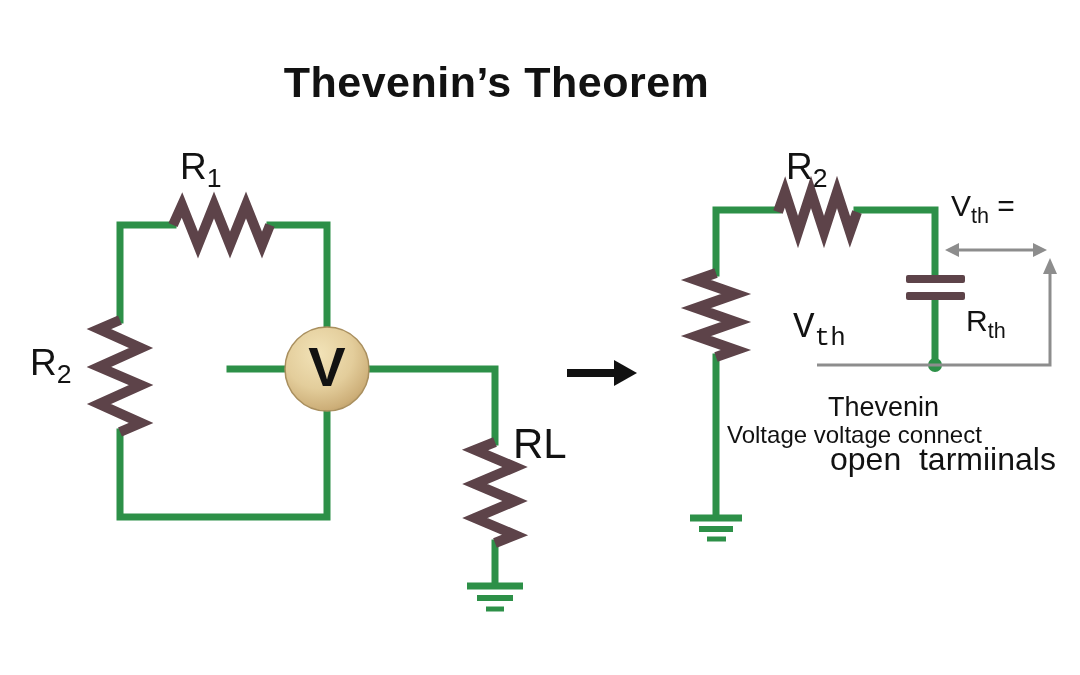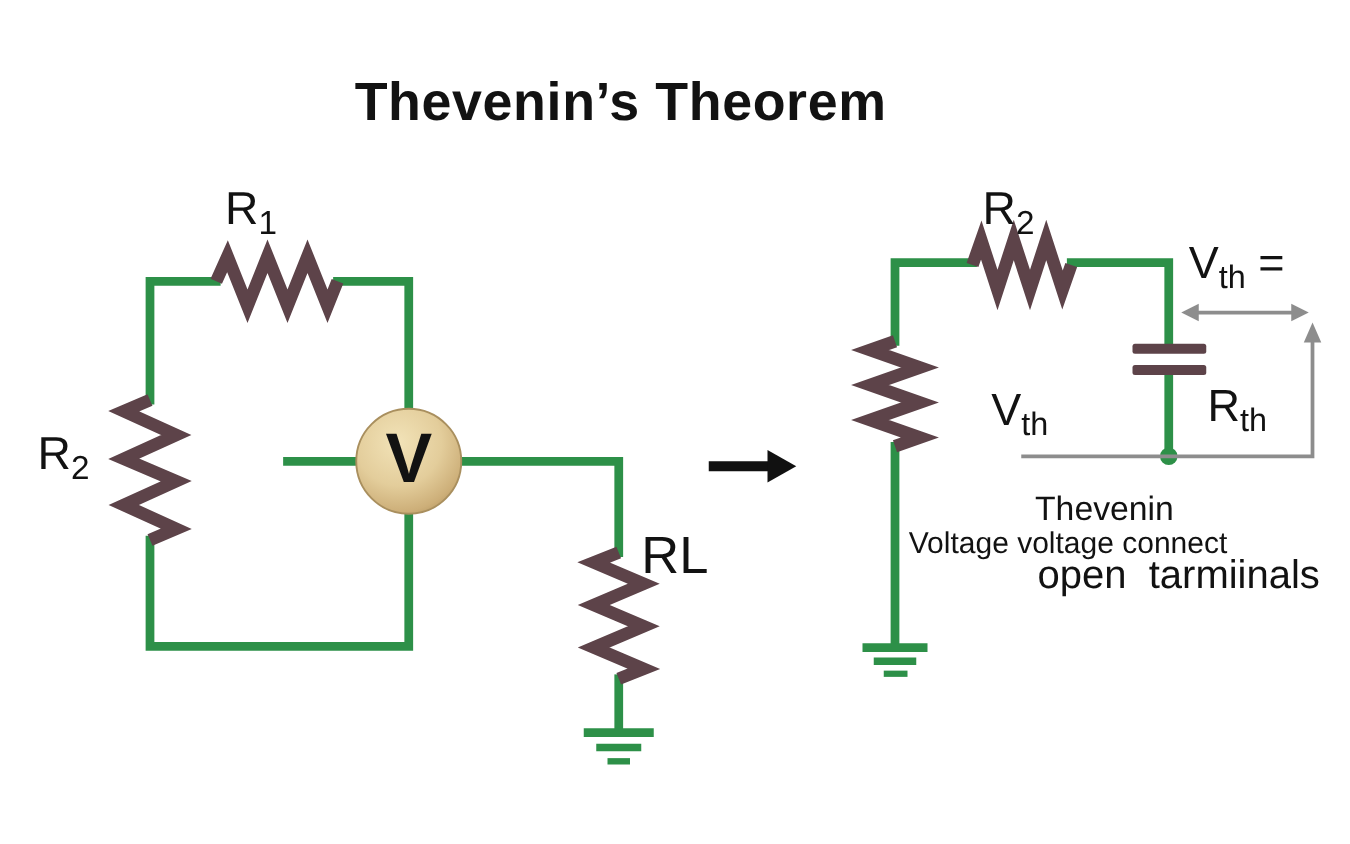--- a/index.html
+++ b/index.html
@@ -12,21 +12,21 @@
     left:0;top:58px;width:993px;text-align:center;
     font-size:43px;font-weight:bold;letter-spacing:0.5px;
   }
   .rlabel{font-size:37px;}
   .rlabel sub{font-size:0.72em;line-height:1;}
   .meter-v{
     left:327px;top:369px;transform:translate(-50%,-54%);
     font-size:56px;font-weight:bold;
   }
   .rl-label{font-size:42px;}
-  .mlabel{font-size:36px;}
+  .mlabel{font-size:30px;}
   .mlabel sub{font-size:0.72em;line-height:1;}
   .cap1{left:828px;top:392px;font-size:27px;}
   .cap2{left:727px;top:421px;font-size:24px;}
   .cap3{left:830px;top:441px;font-size:32px;}
   svg{position:absolute;left:0;top:0;}
 </style>
 </head>
 <body>
 
 <svg width="1080" height="675" viewBox="0 0 1080 675">
@@ -120,19 +120,19 @@
 <div class="abs rlabel" style="left:30px;top:342px;"><span>R</span><sub>2</sub></div>
 
 <div class="abs meter-v">V</div>
 
 <div class="abs rl-label" style="left:513px;top:420px;">RL</div>
 
 <div class="abs rlabel" style="left:786px;top:146px;"><span>R</span><sub>2</sub></div>
 
 <div class="abs mlabel" style="left:951px;top:189px;"><span>V</span><sub>th</sub><span> =</span></div>
 
-<div class="abs mlabel" style="left:793px;top:307px;font-size:36px;"><span>V</span><sub>th</sub></div>
+<div class="abs mlabel" style="left:793px;top:307px;font-size:36px;font-family:Liberation Mono, monospace;"><span>V</span><sub>th</sub></div>
 
 <div class="abs mlabel" style="left:966px;top:304px;"><span>R</span><sub>th</sub></div>
 
 <div class="abs cap1">Thevenin</div>
 <div class="abs cap2">Voltage voltage connect</div>
 <div class="abs cap3">open  tarmiinals</div>
 
 </body></html>

